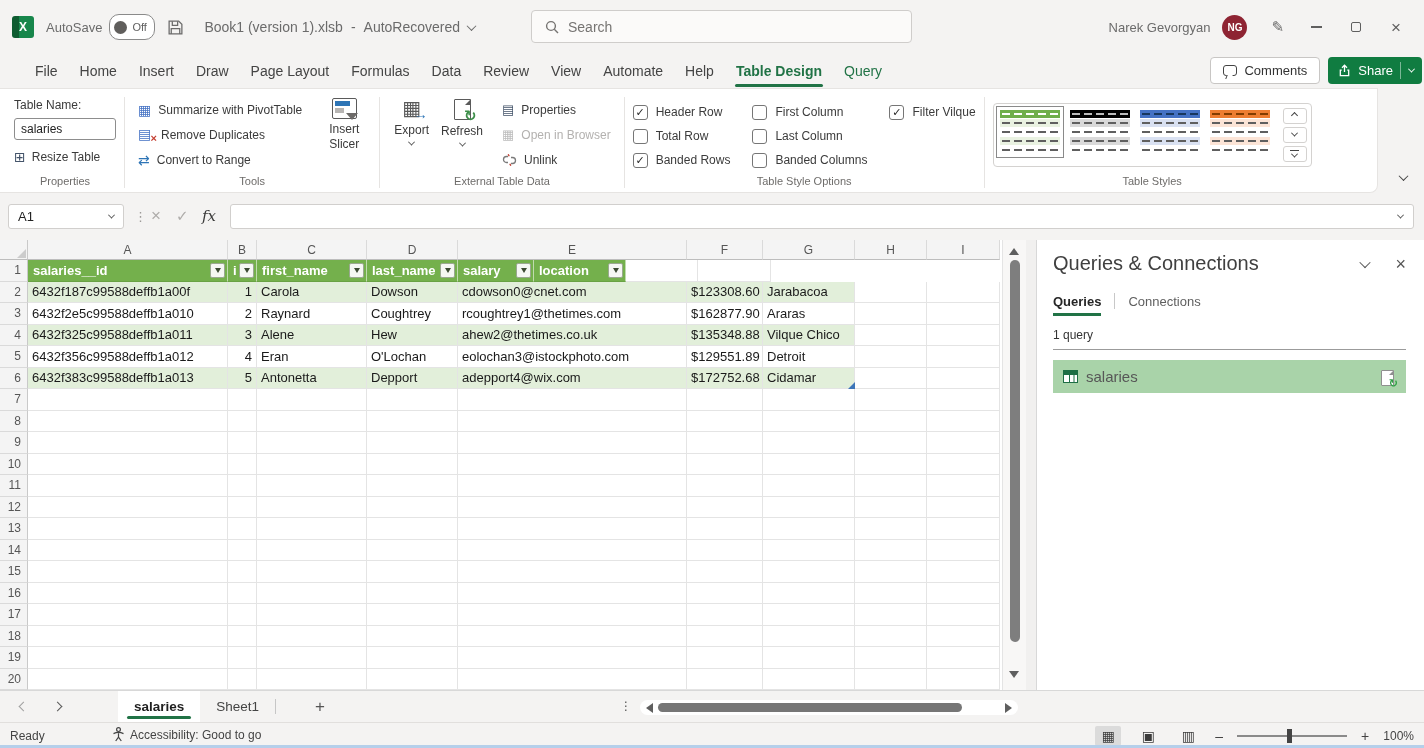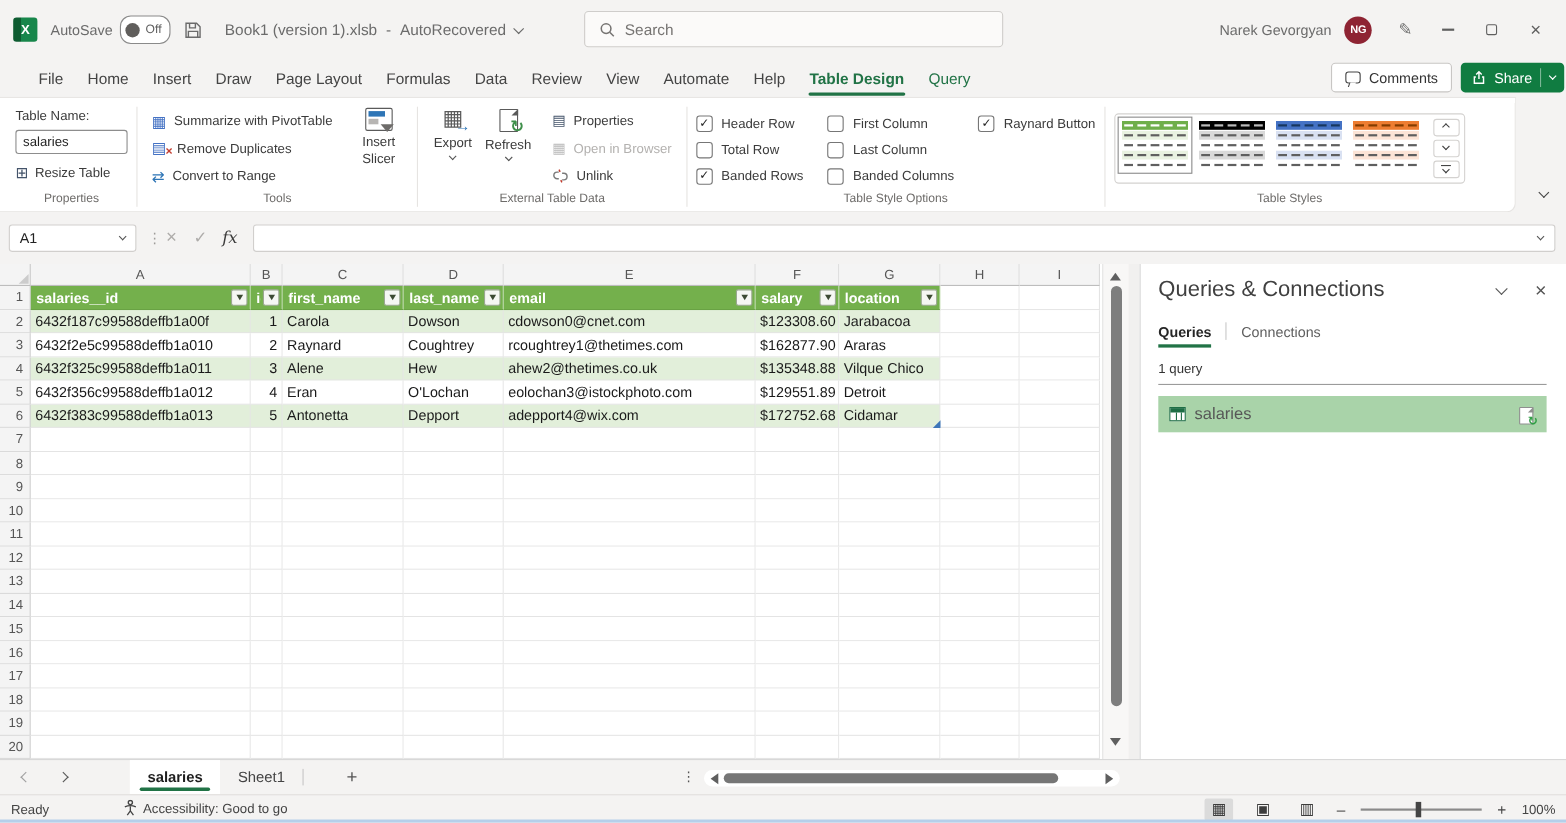--- a/index.html
+++ b/index.html
@@ -438,21 +438,21 @@
               <span class="cb-item">
                 <span class="cbox"></span>
                 <span>Last Column</span>
               </span>
               <span class="cb-item">
                 <span class="cbox"></span>
                 <span>Banded Columns</span>
               </span>
               <span class="cb-item">
                 <span class="cbox on">✓</span>
-                <span>Raynard Button</span>
+                <span>Filter Vilque</span>
               </span>
             </div>
         </div>
         <div class="rgroup-label">Table Style Options</div>
       </div>
 
       <div class="rsep"></div>
 
       <div class="rgroup">
         <div class="rgroup-body styles-body">
@@ -670,24 +670,20 @@
           <div class="cell thead" style="width: 29px;">
             <span class="th-label">id</span>
             <span class="filter-btn"></span>
           </div>
           <div class="cell thead" style="width: 110px;">
             <span class="th-label">first_name</span>
             <span class="filter-btn"></span>
           </div>
           <div class="cell thead" style="width: 91px;">
             <span class="th-label">last_name</span>
-            <span class="filter-btn"></span>
-          </div>
-          <div class="cell thead" style="width: 229px;">
-            <span class="th-label">email</span>
             <span class="filter-btn"></span>
           </div>
           <div class="cell thead" style="width: 76px;">
             <span class="th-label">salary</span>
             <span class="filter-btn"></span>
           </div>
           <div class="cell thead" style="width: 92px;">
             <span class="th-label">location</span>
             <span class="filter-btn"></span>
           </div>

